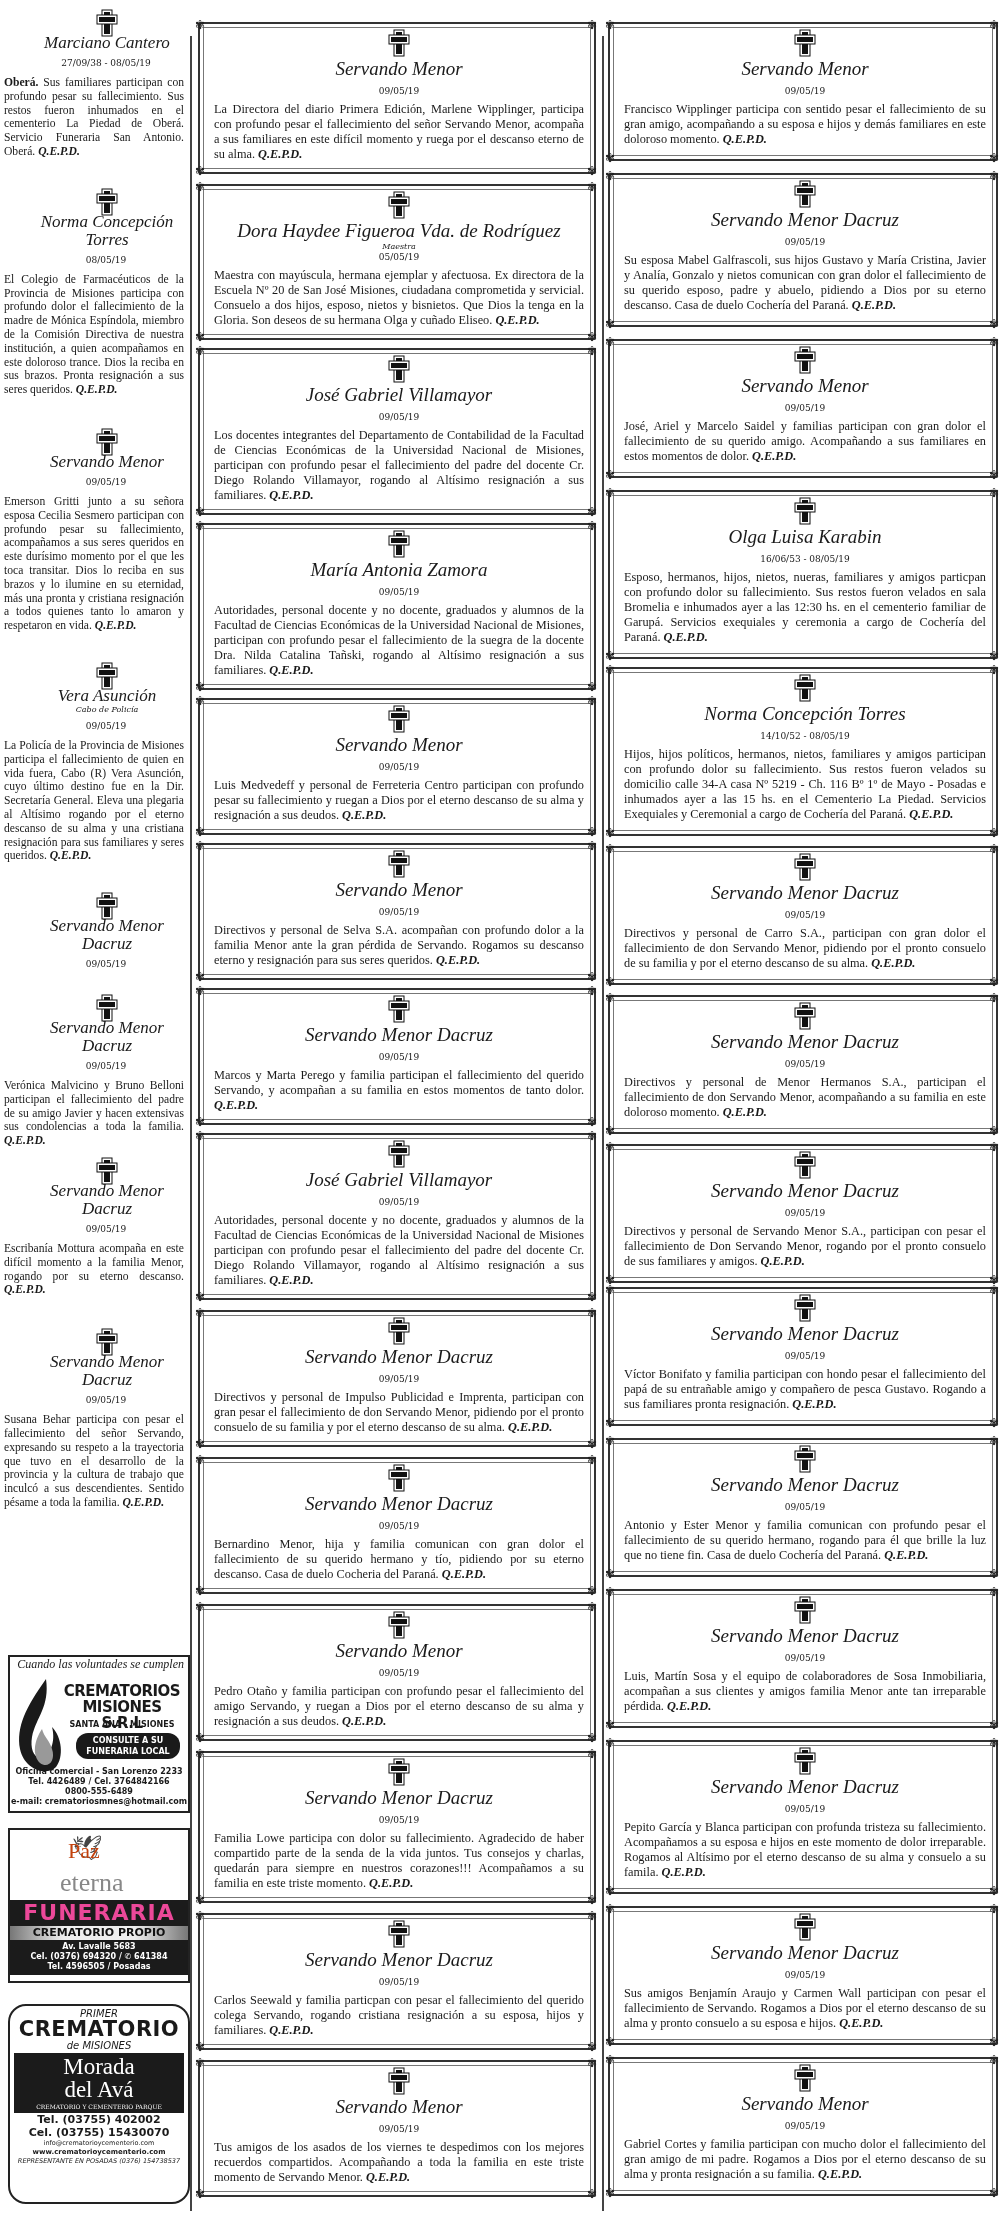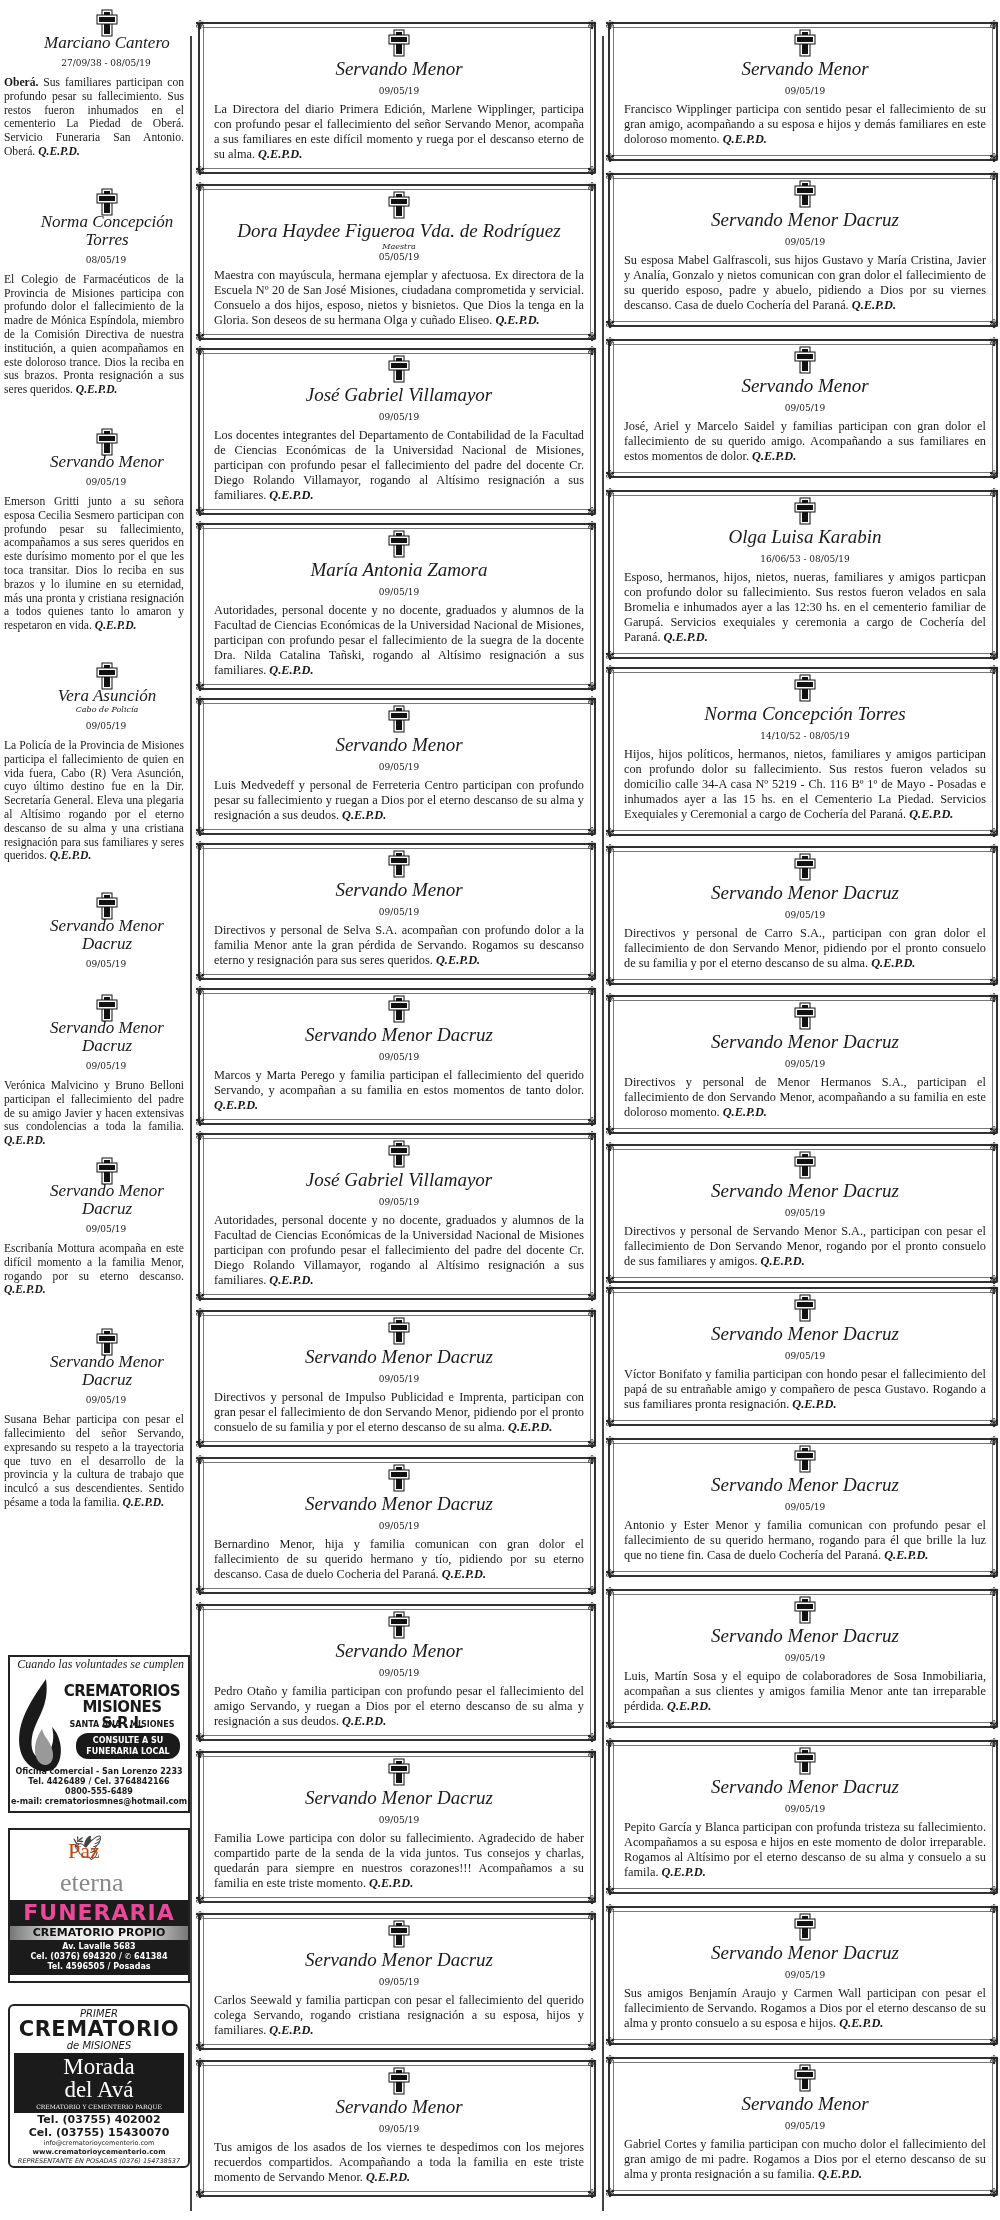--- a/index.html
+++ b/index.html
@@ -49,21 +49,21 @@
 
   .ad2 { top:1828px; height:155px; border:2px solid #222; background:#fff; }
   .ad2 .logo { height:70px; position:relative; }
   .ad2 .paz { position:absolute; left:58px; top:8px; font-family:"Liberation Serif", serif; font-size:22px; color:#c2410c; }
   .ad2 .eterna { position:absolute; left:50px; top:38px; font-family:"Liberation Serif", serif; font-size:26px; color:#888; }
   .ad2 .wing { position:absolute; left:62px; top:4px; font-size:24px; color:#444; }
   .ad2 .fun { background:#1b1b1b; color:#ec4899; font-weight:bold; font-size:22px; letter-spacing:1px; line-height:26px; }
   .ad2 .cre { background:linear-gradient(90deg,#777,#eee 30%,#eee 70%,#777); color:#111; font-size:11px; font-weight:bold; line-height:14px; }
   .ad2 .addr { background:#1b1b1b; color:#fff; font-size:8px; font-weight:bold; line-height:10px; padding:2px 0 3px; }
 
-  .ad3 { top:2004px; height:164px; border:2px solid #222; border-radius:6px; background:#fff; }
+  .ad3 { top:2004px; height:200px; border:2px solid #222; border-radius:18px; background:#fff; }
   .ad3 .primer { font-style:italic; font-size:10px; margin-top:2px; }
   .ad3 .crem { font-weight:bold; font-size:21px; line-height:21px; letter-spacing:0.5px;text-align:center; }
   .ad3 .demis { font-style:italic; font-size:10px; }
   .ad3 .morada { background:#1b1b1b; color:#fff; margin:2px 4px 0; padding:2px 0 3px; }
   .ad3 .morada .m1 { font-family:"Liberation Serif", serif; font-size:23px; line-height:23px; }
   .ad3 .morada .m2 { font-family:"DejaVu Serif", serif; font-size:6px; margin-top:2px; }
   .ad3 .tel { font-weight:bold; font-size:11px; line-height:13px; }
   .ad3 .sm { font-size:6.5px; line-height:9px; }
   .ad3 .smb { font-size:7px; font-weight:bold; line-height:9px; }
   .ad3 .rep { font-size:6.5px; font-style:italic; line-height:9px; }
@@ -402,21 +402,21 @@
     <span class="orn tl">✾</span>
     <span class="orn tr">✾</span>
     <span class="orn bl">✾</span>
     <span class="orn br">✾</span>
     <div class="box-head">
       <span class="box-cross cross"></span>
       <div class="box-name">Servando Menor Dacruz</div>
     </div>
 
     <div class="box-date">09/05/19</div>
-    <div class="box-body"><span class="txt">Su esposa Mabel Galfrascoli, sus hijos Gustavo y María Cristina, Javier y Analía, Gonzalo y nietos comunican con gran dolor el fallecimiento de su querido esposo, padre y abuelo, pidiendo a Dios por su viernes descanso. Casa de duelo Cochería del Paraná.</span> <span class="qepd">Q.E.P.D.</span></div>
+    <div class="box-body"><span class="txt">Su esposa Mabel Galfrascoli, sus hijos Gustavo y María Cristina, Javier y Analía, Gonzalo y nietos comunican con gran dolor el fallecimiento de su querido esposo, padre y abuelo, pidiendo a Dios por su eterno descanso. Casa de duelo Cochería del Paraná.</span> <span class="qepd">Q.E.P.D.</span></div>
   </div>
       <div class="box" style="margin-bottom: 12px; padding-bottom: 12px;">
     <span class="orn tl">✾</span>
     <span class="orn tr">✾</span>
     <span class="orn bl">✾</span>
     <span class="orn br">✾</span>
     <div class="box-head">
       <span class="box-cross cross"></span>
       <div class="box-name">Servando Menor</div>
     </div>

